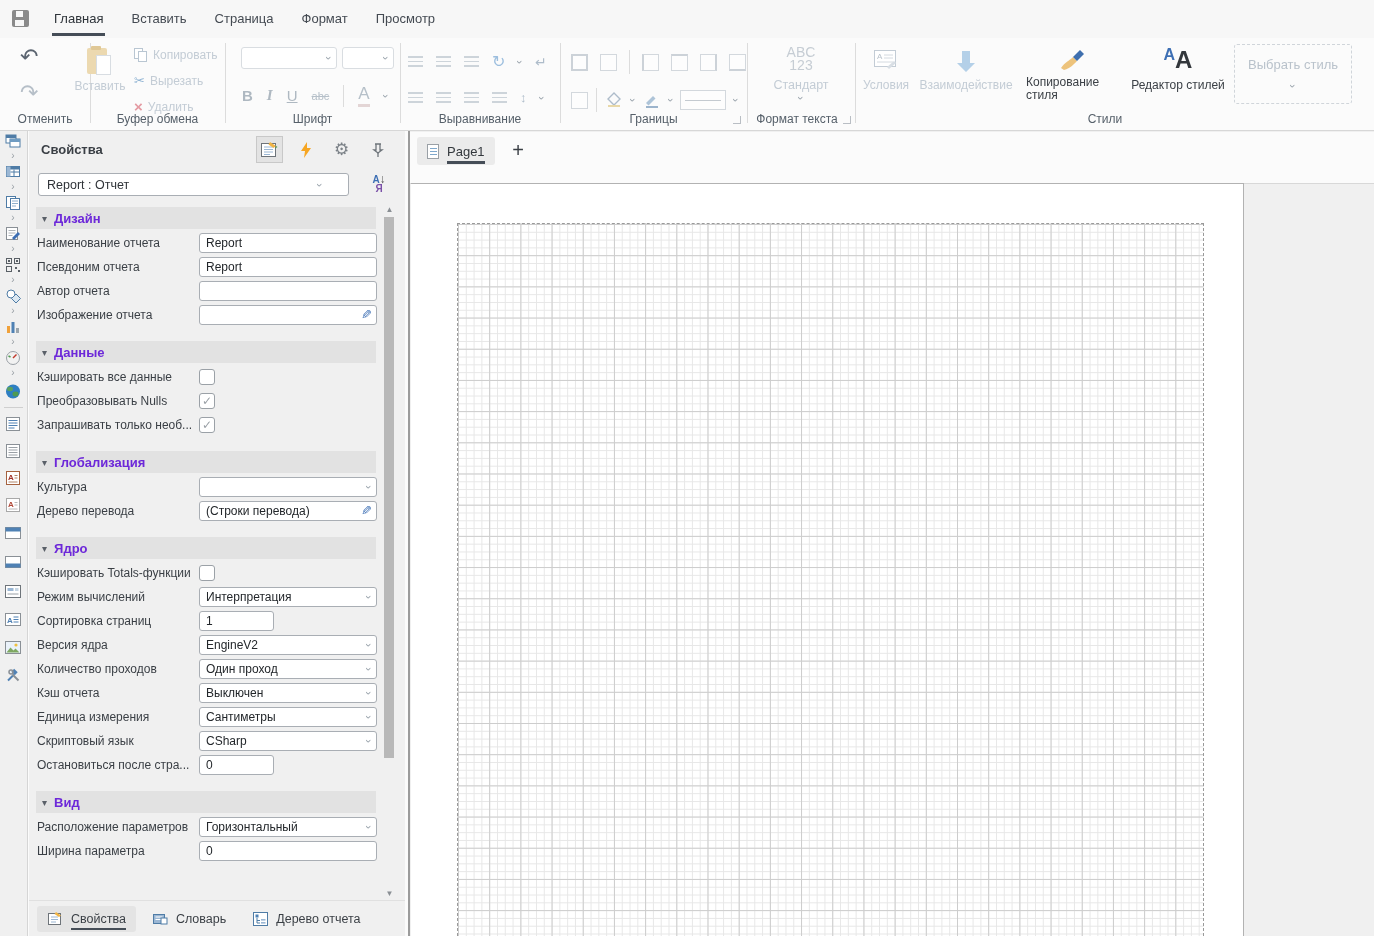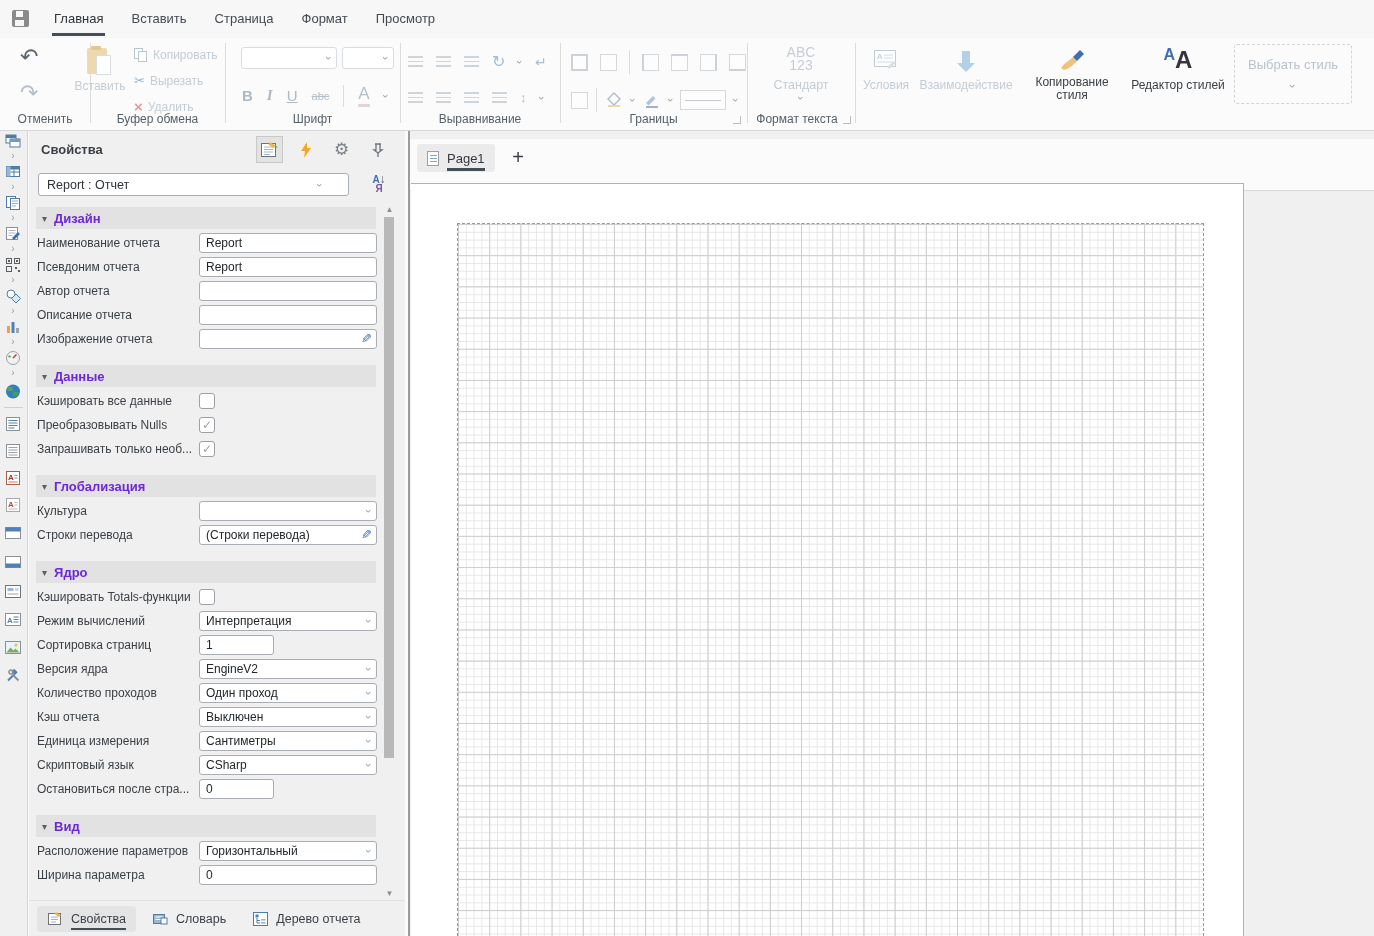--- a/index.html
+++ b/index.html
@@ -80,21 +80,21 @@
 
   .pfoot { position:absolute; left:0; right:0; bottom:0; height:36px; background:#f0f0f0; border-top:1px solid #e0e0e0; display:flex; align-items:center; padding-left:8px; gap:6px; }
   .ftab { display:flex; align-items:center; gap:7px; padding:5px 10px; cursor:pointer; position:relative; border-radius:3px; font-size:12.5px; color:#3a3f45; }
   .ftab.active { background:#e4e4e4; }
   .ftab.active .flbl { border-bottom:2px solid #454d57; padding-bottom:2px; margin-bottom:-4px; }
 
   .panelsep { position:absolute; left:408px; top:131px; width:2px; bottom:0; background:#9b9b9b; }
 
   
   .canvas { position:absolute; left:410px; top:131px; right:0; bottom:0; background:#f0f0f0; }
-  .tabstrip { position:absolute; left:0; top:8px; right:0; height:52px; background:#fbfbfb; border-bottom:1px solid #d8d8d8; }
+  .tabstrip { position:absolute; left:0; top:1px; right:0; height:52px; background:#fbfbfb; border-bottom:1px solid #d8d8d8; }
   .pagetab { position:absolute; left:7px; top:5px; height:28px; background:#ebebeb; border-radius:3px; display:flex; align-items:center; gap:8px; padding:0 10px; cursor:pointer; }
   .pagetab .plbl { font-size:13px; color:#33383d; border-bottom:3px solid #454d57; padding-bottom:2px; margin-bottom:-5px; }
   .docico { width:12px; height:15px; background:#fff; border:1px solid #9aa0a6; position:relative; }
   .docico::after { content:""; position:absolute; left:2px; top:3px; width:7px; height:8px;
      background:repeating-linear-gradient(to bottom, #7fa8cc 0 1px, transparent 1px 3px); }
   .addpage { position:absolute; left:95px; top:5px; width:26px; height:28px; font-size:20px; color:#3a3f45; text-align:center; line-height:26px; cursor:pointer; }
   .page { position:absolute; left:1px; top:52px; width:833px; bottom:0; background:#fff; border-top:1px solid #b2b2b2; border-right:1px solid #b2b2b2; }
   .grid { position:absolute; left:46px; top:39px; right:39px; bottom:0;
      border:1px dashed #9a9a9a; border-bottom:none;
      background-image:
@@ -250,33 +250,34 @@
       <svg width="26" height="26">
           <path d="M13 24 L4 15 H9 V3 H17 V15 H22 Z" fill="#b4d0e8"></path>
         </svg>
       <span class="dis-t" style="margin-top:4px;">Взаимодействие</span>
     </div>
     <div class="rbtn" style="left:1026px;top:8px;width:92px;">
       <svg width="30" height="28">
           <path d="M4 22 C8 16 12 15 16 11 L20 15 C16 19 14 22 7 24 Z" fill="#edc37c"></path>
           <path d="M16 11 L23 4 L27 8 L20 15 Z" fill="#3f6fae"></path>
         </svg>
-      <span class="en-t" style="margin-top:2px;text-align:center;line-height:13px;">Копирование стиля</span>
+      <span class="en-t" style="margin-top:2px;line-height:13px;">Копирование стиля</span>
     </div>
     <div class="rbtn" style="left:1128px;top:8px;width:100px;">
       <span style="height:30px;display:flex;align-items:flex-start;">
         <span style="color:#3d6fb4;font-size:16px;font-weight:bold;">А</span>
           <span style="color:#33373c;font-size:24px;font-weight:bold;">A</span>
       </span>
       <span class="en-t" style="margin-top:2px;">Редактор стилей</span>
     </div>
     <div class="dashedbtn" style="left:1234px;top:6px;width:118px;height:60px;align-items:center;">
       <span>Выбрать стиль</span>
       <span class="chev" style="margin-top:8px;">›</span>
     </div>
+    <div class="glabel" style="left:855px;width:500px;">Стили</div>
   </div>
 
   <div class="toolstrip">
     <div class="titem">
         <svg width="17" height="16">
           <rect x="1" y="2" width="10" height="8" fill="#fff" stroke="#4f7ca6"></rect>
           <rect x="1" y="2" width="10" height="3" fill="#4f7ca6"></rect>
           <rect x="5" y="6" width="10" height="8" fill="#fff" stroke="#4f7ca6"></rect>
           <rect x="5" y="6" width="10" height="3" fill="#6f9cc2"></rect>
         </svg>
@@ -469,24 +470,20 @@
         </div>
       <div class="prow">
           <span class="plabel">Псевдоним отчета</span>
           <input class="pinput" value="Report" style="">
         </div>
       <div class="prow">
           <span class="plabel">Автор отчета</span>
           <input class="pinput" value="" style="">
         </div>
       <div class="prow">
-          <span class="plabel">Описание отчета</span>
-          <input class="pinput" value="" style="">
-        </div>
-      <div class="prow">
           <span class="plabel">Изображение отчета</span>
         <span class="pedit"><input class="pinput" value="" style=""><span class="pencil">✎</span></span>
       </div>
 
       <div class="psec gap">
         <span class="tri">▾</span>
         <span class="ptitle">Данные</span>
       </div>
       <div class="prow">
           <span class="plabel">Кэшировать все данные</span>
@@ -506,21 +503,21 @@
         <span class="ptitle">Глобализация</span>
       </div>
       <div class="prow">
           <span class="plabel">Культура</span>
         <div class="pselect">
             <span></span>
             <span class="chev">›</span>
           </div>
       </div>
       <div class="prow">
-          <span class="plabel">Строки перевода</span>
+          <span class="plabel">Дерево перевода</span>
         <span class="pedit"><input class="pinput" value="(Строки перевода)" style=""><span class="pencil">✎</span></span>
       </div>
 
       <div class="psec gap">
         <span class="tri">▾</span>
         <span class="ptitle">Ядро</span>
       </div>
       <div class="prow">
           <span class="plabel">Кэшировать Totals-функции</span>
           <span class="pcheck"></span>

